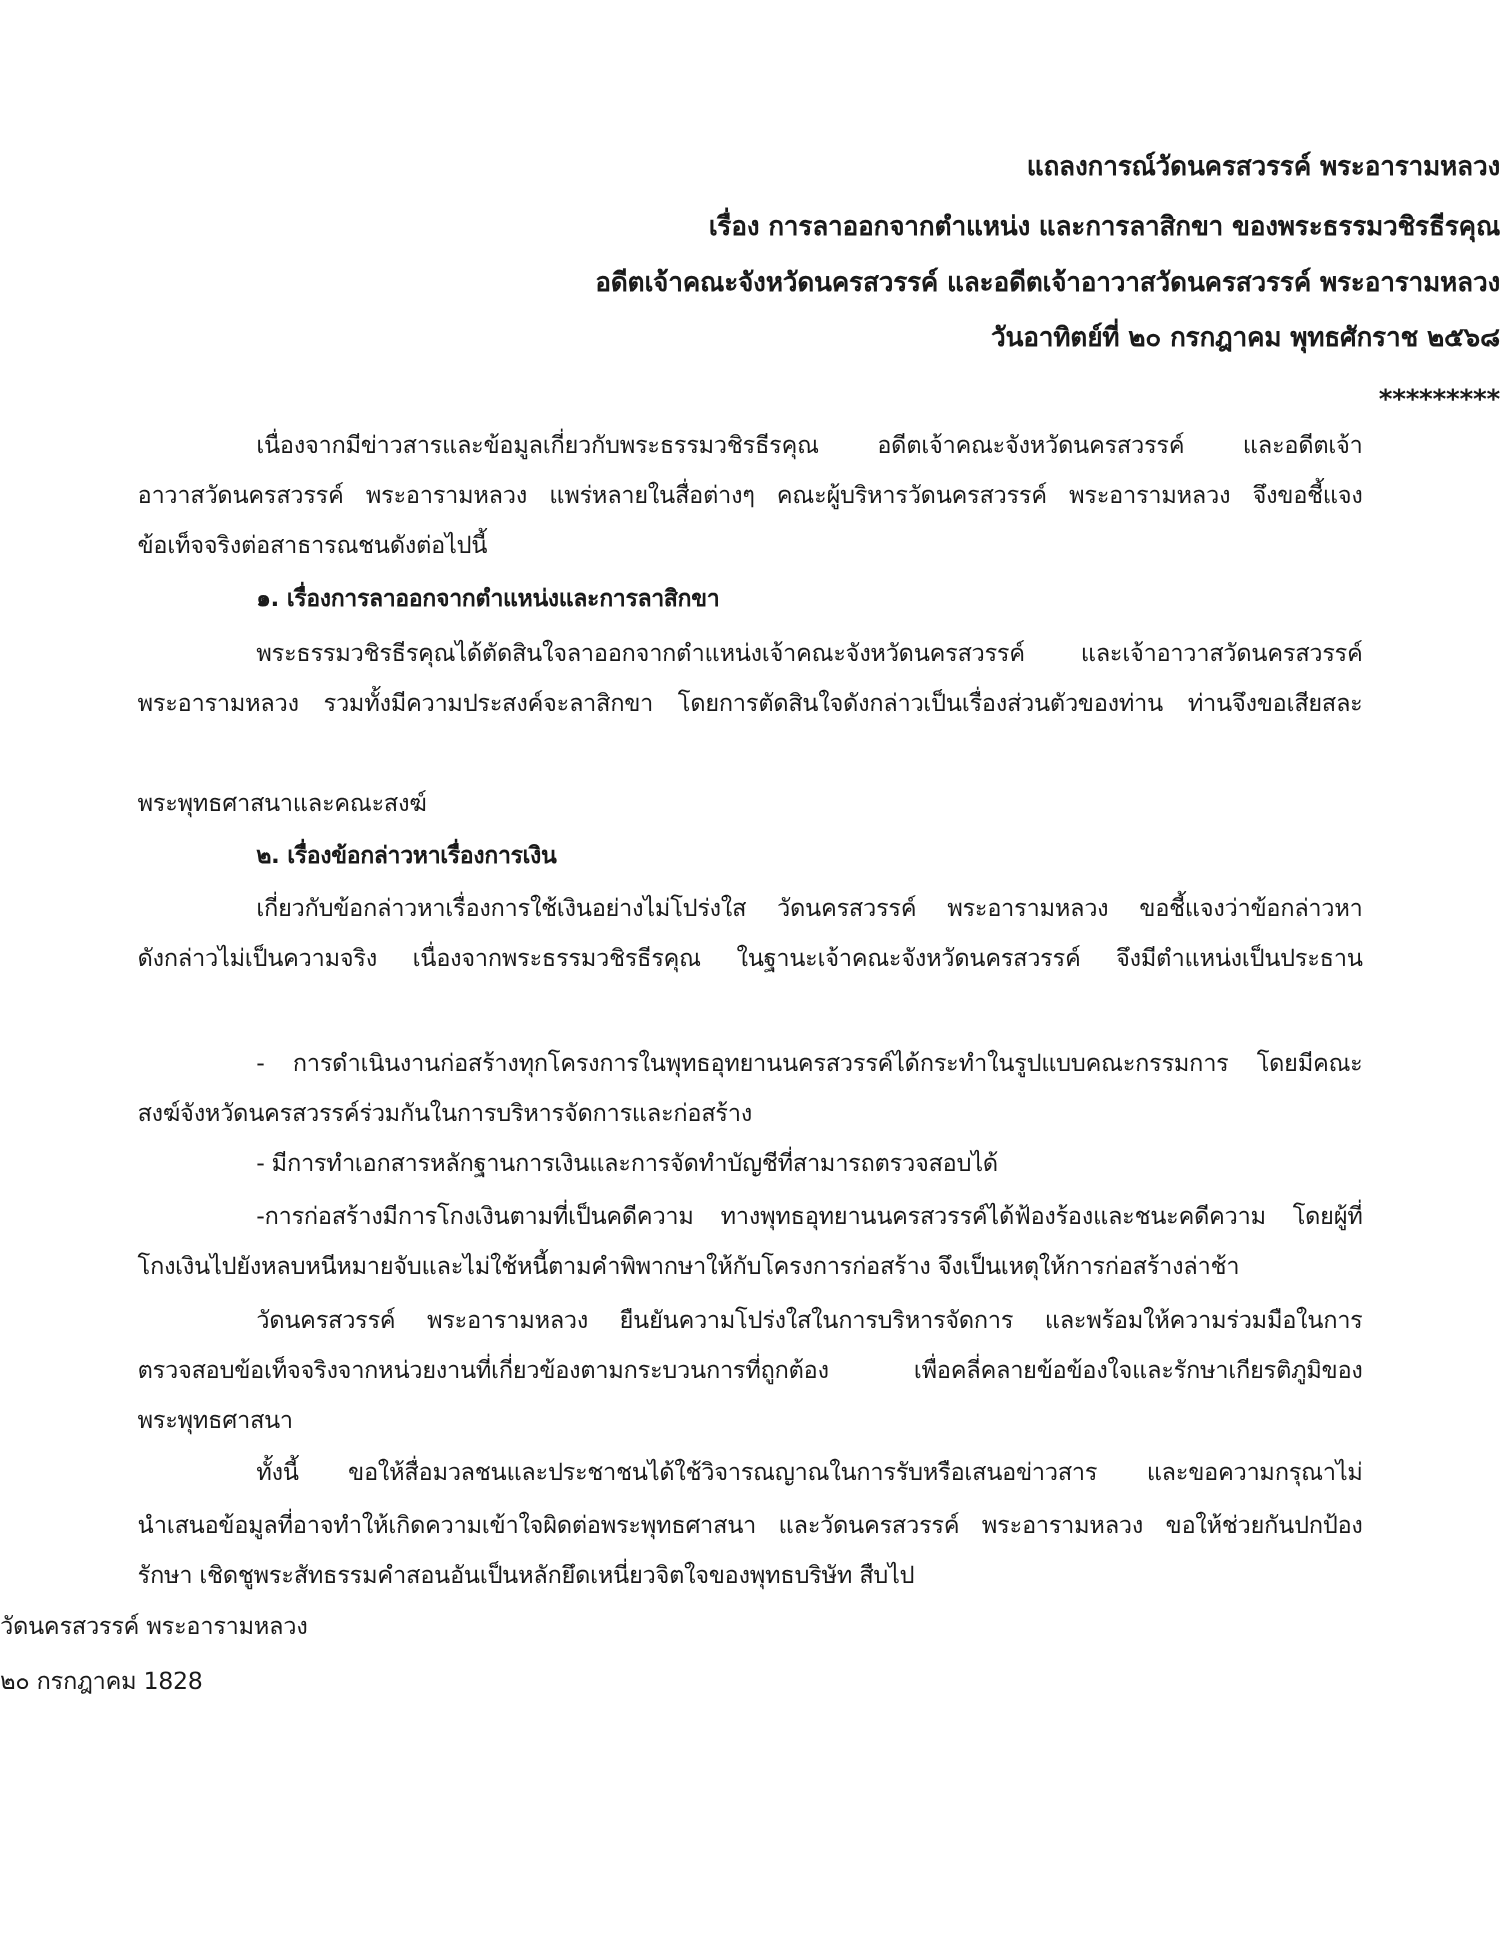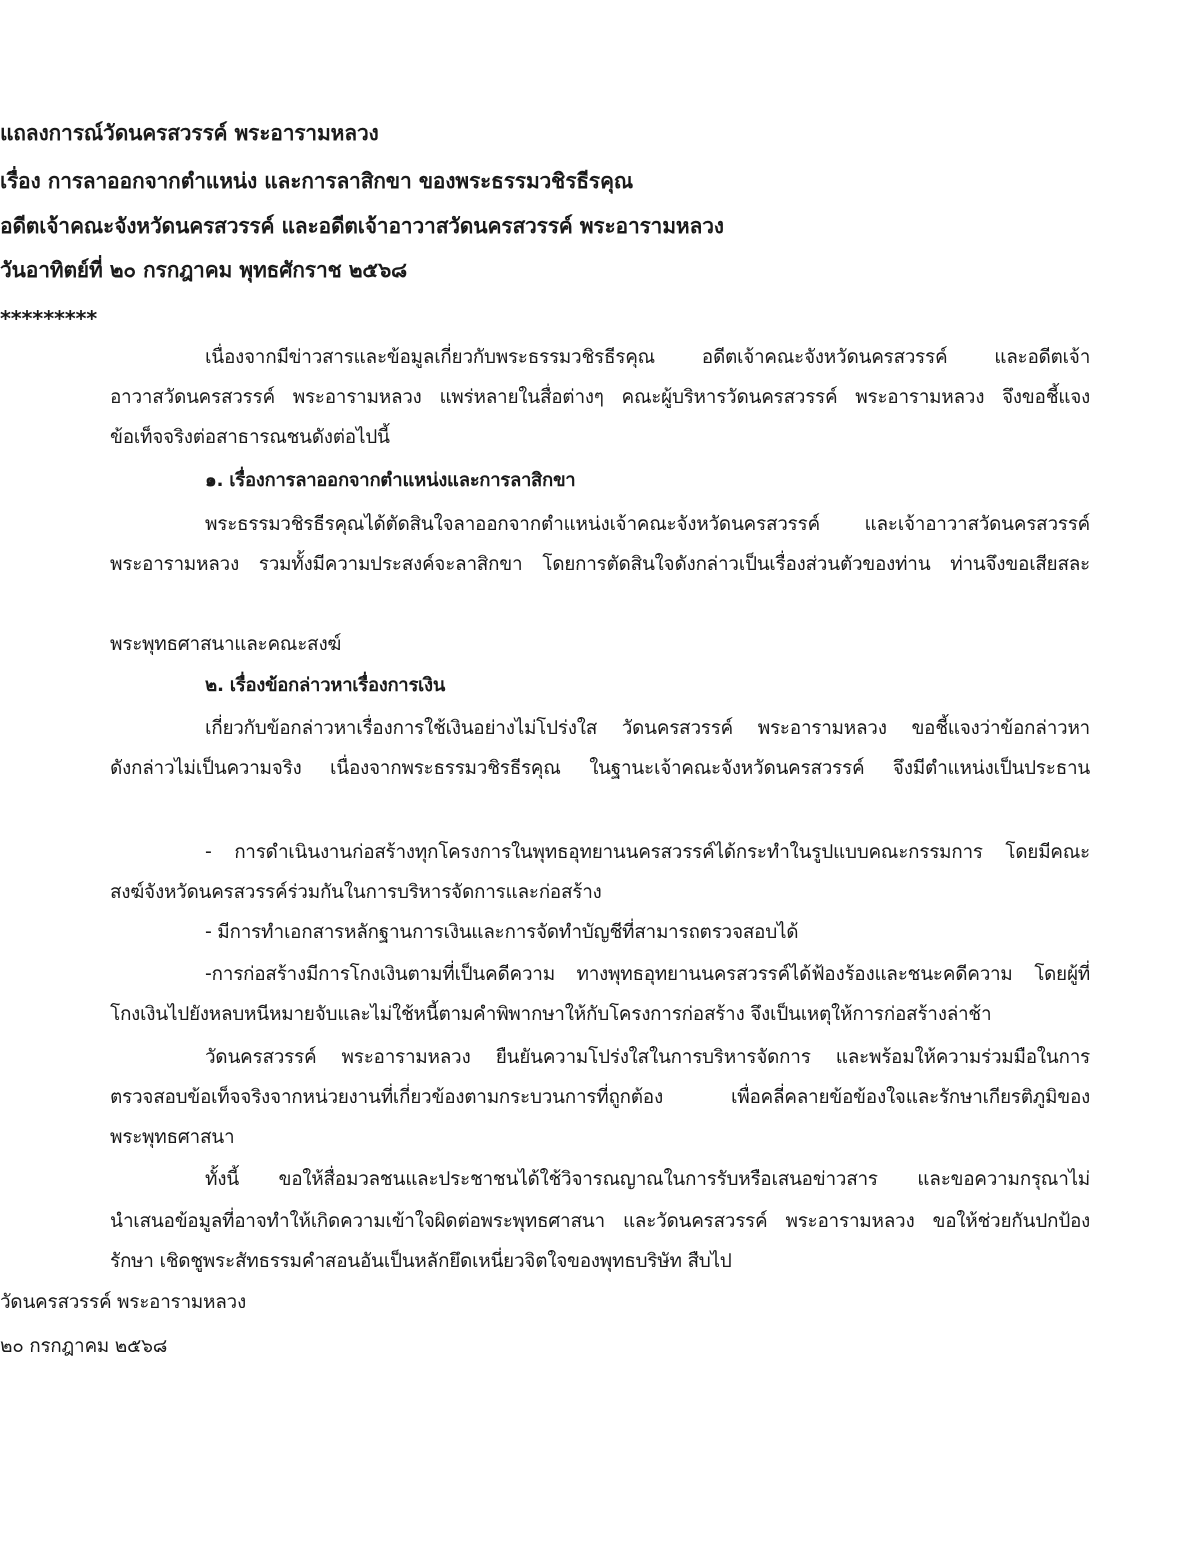--- a/index.html
+++ b/index.html
@@ -1,19 +1,19 @@
 <!DOCTYPE html>
 <html><head>
   <meta charset="utf-8">
   <style>
     html, body { margin: 0; padding: 0; background: #ffffff; }
     body { width: 1200px; height: 1553px; position: relative; overflow: hidden;
       font-family: "DejaVu Sans", "Liberation Sans", sans-serif; color: #1a1a1a; }
     .page { position: absolute; left: 0; top: 0; width: 1200px; height: 1553px; }
-    .title { position: absolute; left: 0; width: 1200px; text-align: left;
+    .title { position: absolute; left: 0; width: 1200px; text-align: right;
       font-weight: bold; font-size: 21px; line-height: 30px; letter-spacing: -0.2px; white-space: nowrap; }
     .line { position: absolute; font-size: 19px; line-height: 30px; white-space: nowrap; letter-spacing: -0.3px; }
     .full { left: 110px; width: 980px; text-align: justify; text-align-last: justify; }
     .ind { left: 205px; width: 885px; text-align: justify; text-align-last: justify; }
     .last { text-align-last: left; }
     .head { font-weight: bold; font-size: 18.5px; }
     .center { left: 0; width: 1200px; text-align: left; }
   </style>
 </head>
 <body>
@@ -46,14 +46,14 @@
 
   <div class="line ind" style="top:1041px">วัดนครสวรรค์ พระอารามหลวง ยืนยันความโปร่งใสในการบริหารจัดการ และพร้อมให้ความร่วมมือในการ</div>
   <div class="line full" style="top:1081px">ตรวจสอบข้อเท็จจริงจากหน่วยงานที่เกี่ยวข้องตามกระบวนการที่ถูกต้อง เพื่อคลี่คลายข้อข้องใจและรักษาเกียรติภูมิของ</div>
   <div class="line full last" style="top:1121px">พระพุทธศาสนา</div>
 
   <div class="line ind" style="top:1163px">ทั้งนี้ ขอให้สื่อมวลชนและประชาชนได้ใช้วิจารณญาณในการรับหรือเสนอข่าวสาร และขอความกรุณาไม่</div>
   <div class="line full" style="top:1205px">นำเสนอข้อมูลที่อาจทำให้เกิดความเข้าใจผิดต่อพระพุทธศาสนา และวัดนครสวรรค์ พระอารามหลวง ขอให้ช่วยกันปกป้อง</div>
   <div class="line full last" style="top:1245px">รักษา เชิดชูพระสัทธรรมคำสอนอันเป็นหลักยึดเหนี่ยวจิตใจของพุทธบริษัท สืบไป</div>
 
   <div class="line center" style="top:1286px">วัดนครสวรรค์ พระอารามหลวง</div>
-  <div class="line center" style="top:1330px">๒๐ กรกฎาคม ๒๕๖๘</div>
+  <div class="line center" style="top:1330px">๒๐ กรกฎาคม 1828</div>
 </div>
 
 </body></html>

